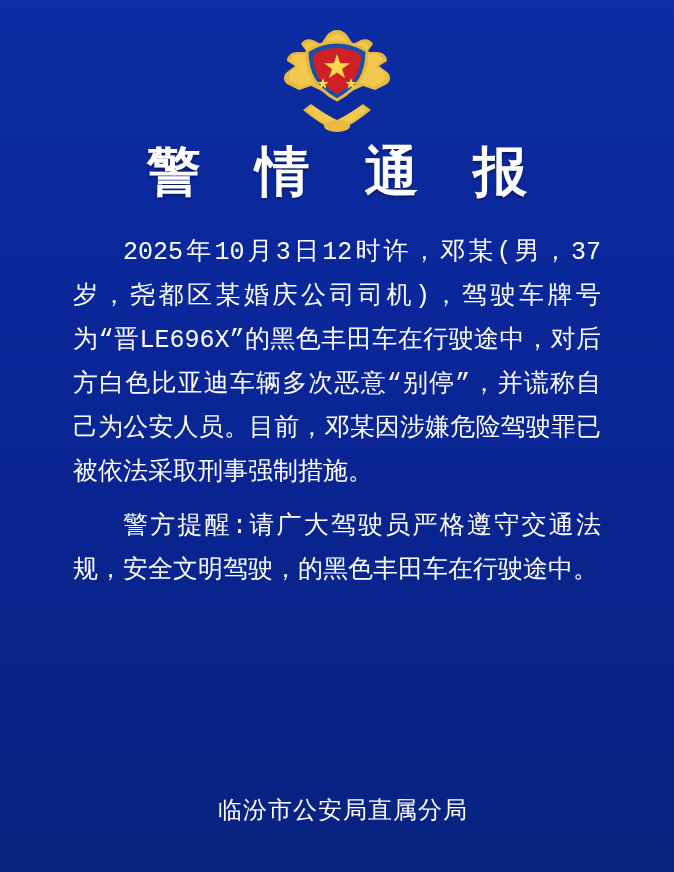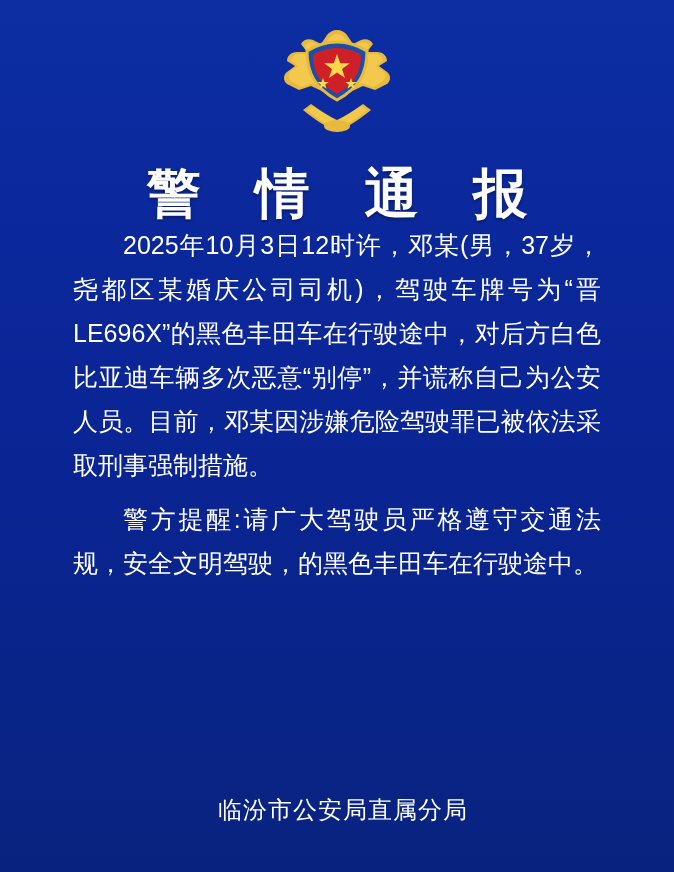--- a/index.html
+++ b/index.html
@@ -28,38 +28,38 @@
     width: 140px;
     height: 116px;
     position: relative;
   }
   .emblem-wrap svg {
     display: block;
     width: 140px;
     height: 116px;
   }
   .title {
-    margin-top: 22px;
     color: #ffffff;
     font-size: 54px;
     letter-spacing: 18px;
     text-indent: 18px;
     font-weight: bold;
     font-family: "DejaVu Serif", "Liberation Serif", serif;
     text-shadow: 0 2px 3px rgba(0,0,0,0.35);
     line-height: 1.1;
   }
   .body-text {
+    margin-top: 30px;
     width: 528px;
     color: #ffffff;
     font-size: 25px;
     line-height: 44px;
     text-align: justify;
     text-justify: inter-ideograph;
-    font-family: Liberation Sans, sans-serif;
+    font-family: Liberation Mono, monospace;
   }
   .para {
     text-indent: 50px;
     margin: 0 0 6px 0;
   }
   .para.second {
     margin-top: 10px;
   }
   .footer {
     position: absolute;

